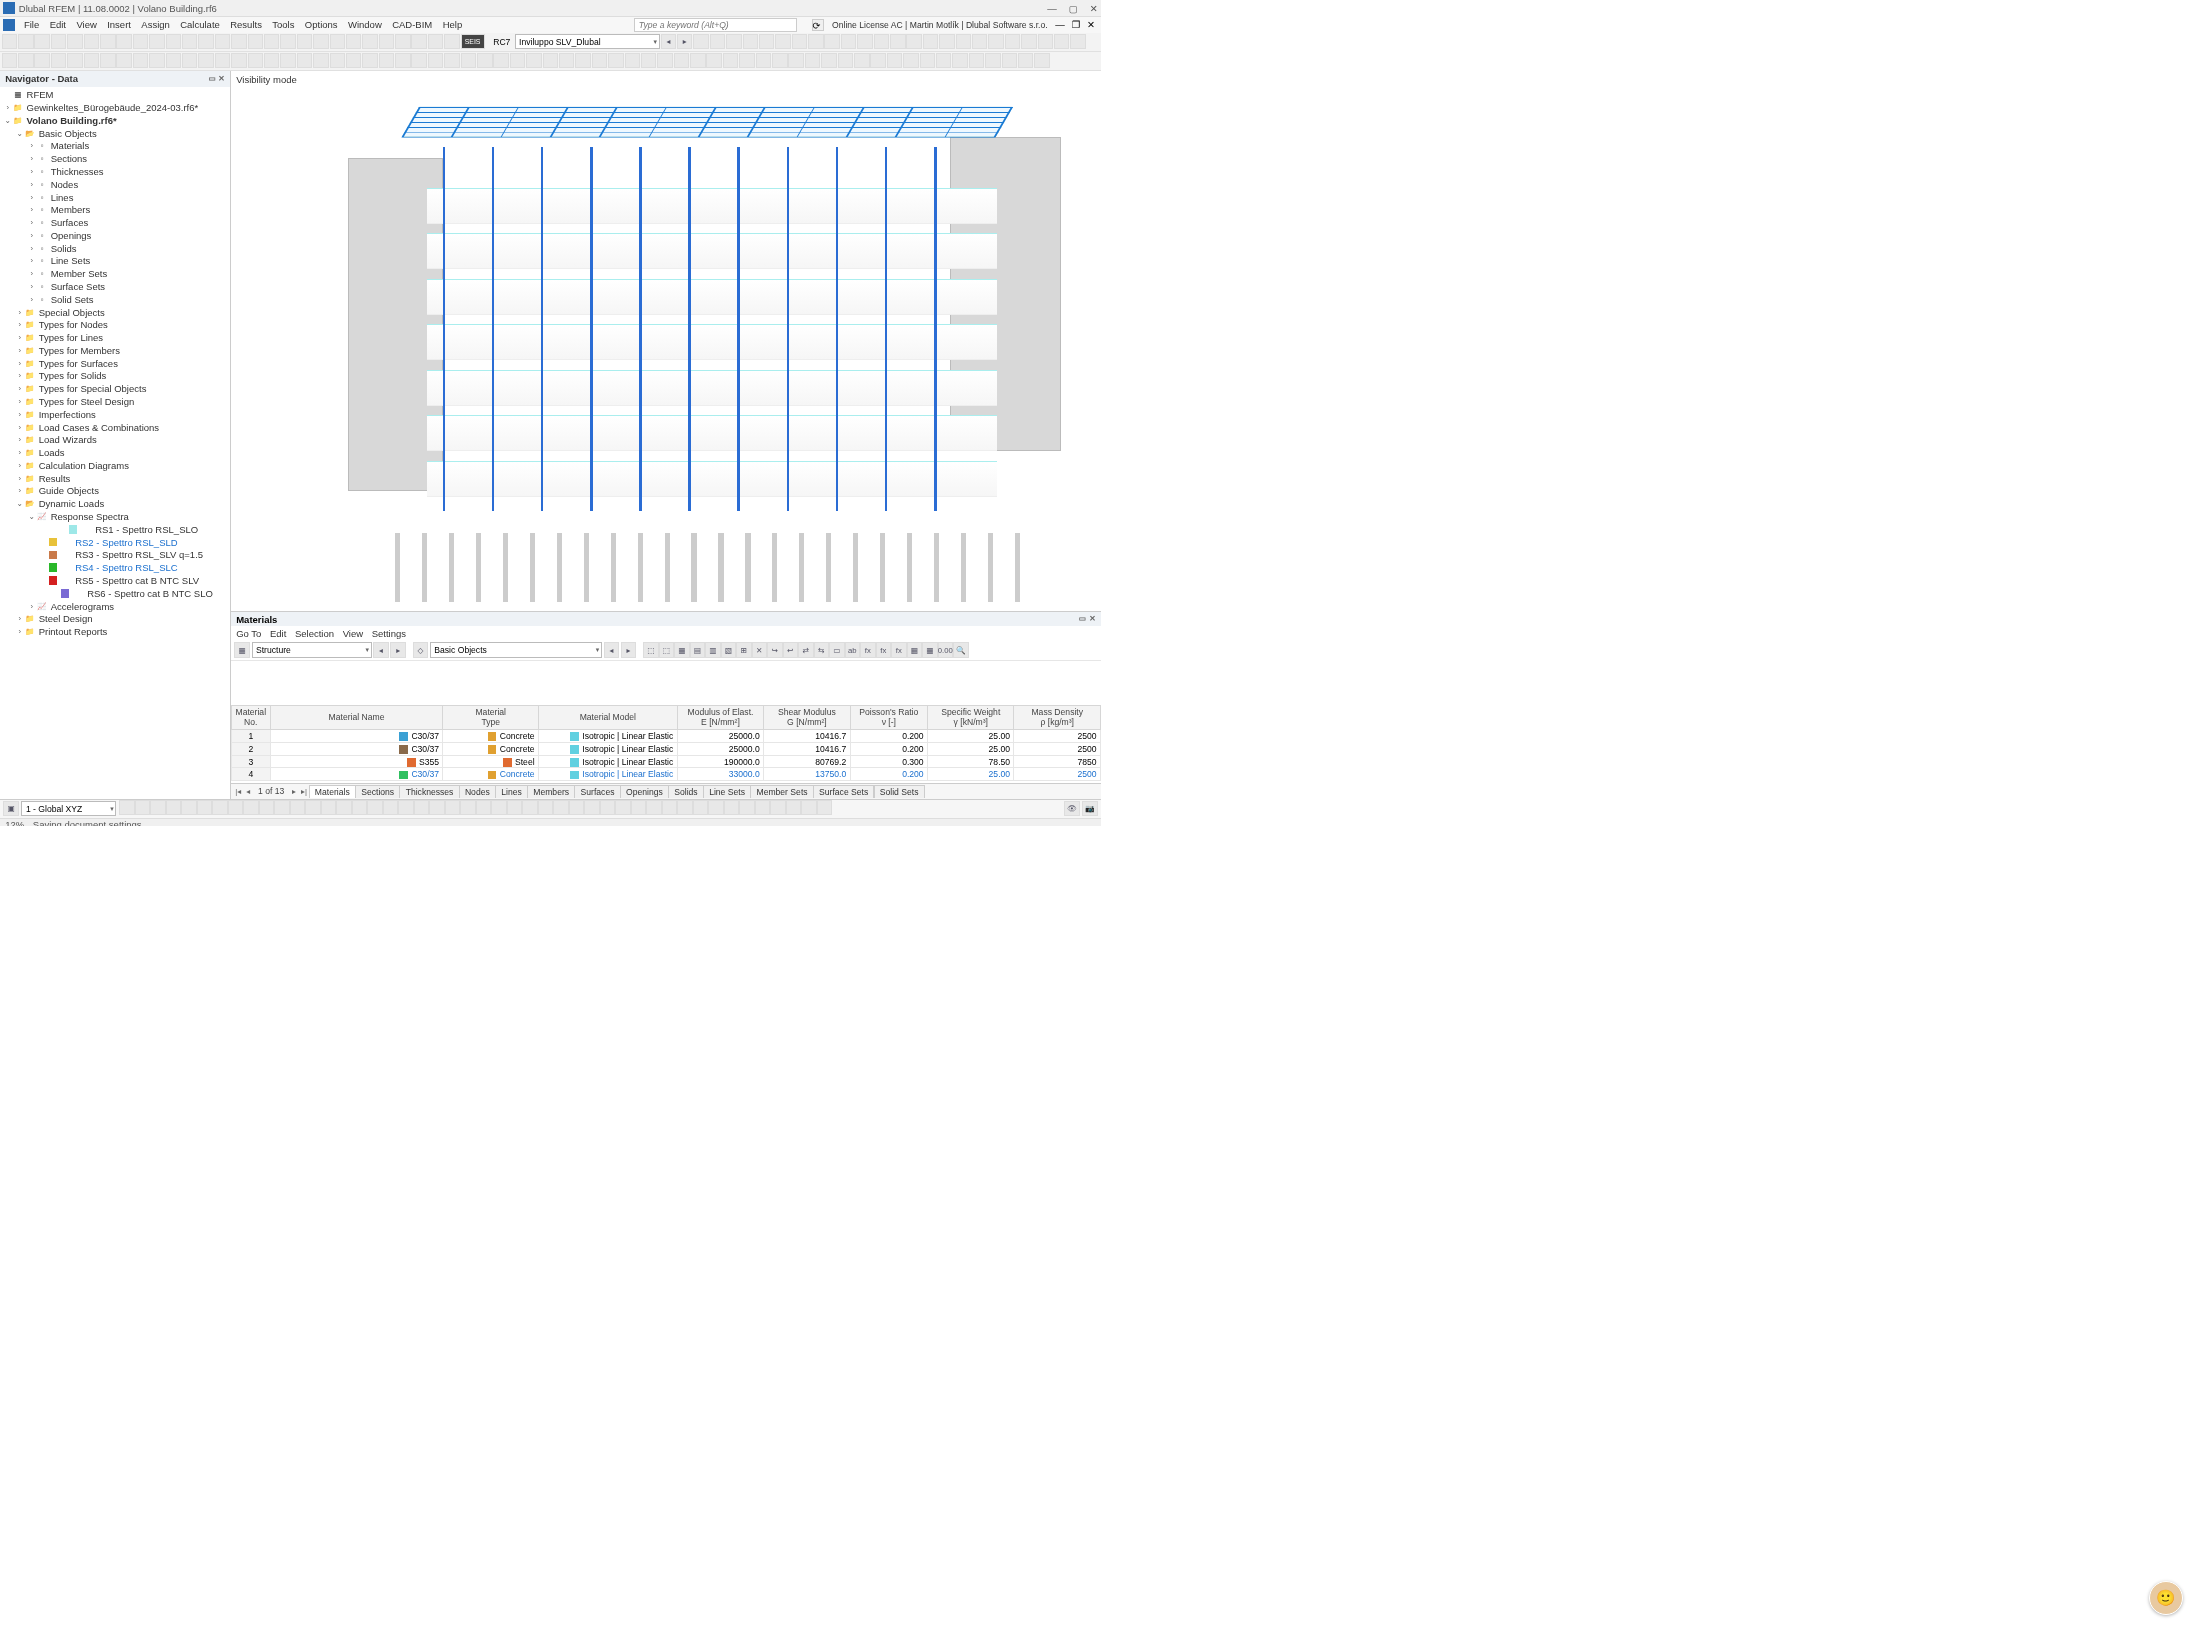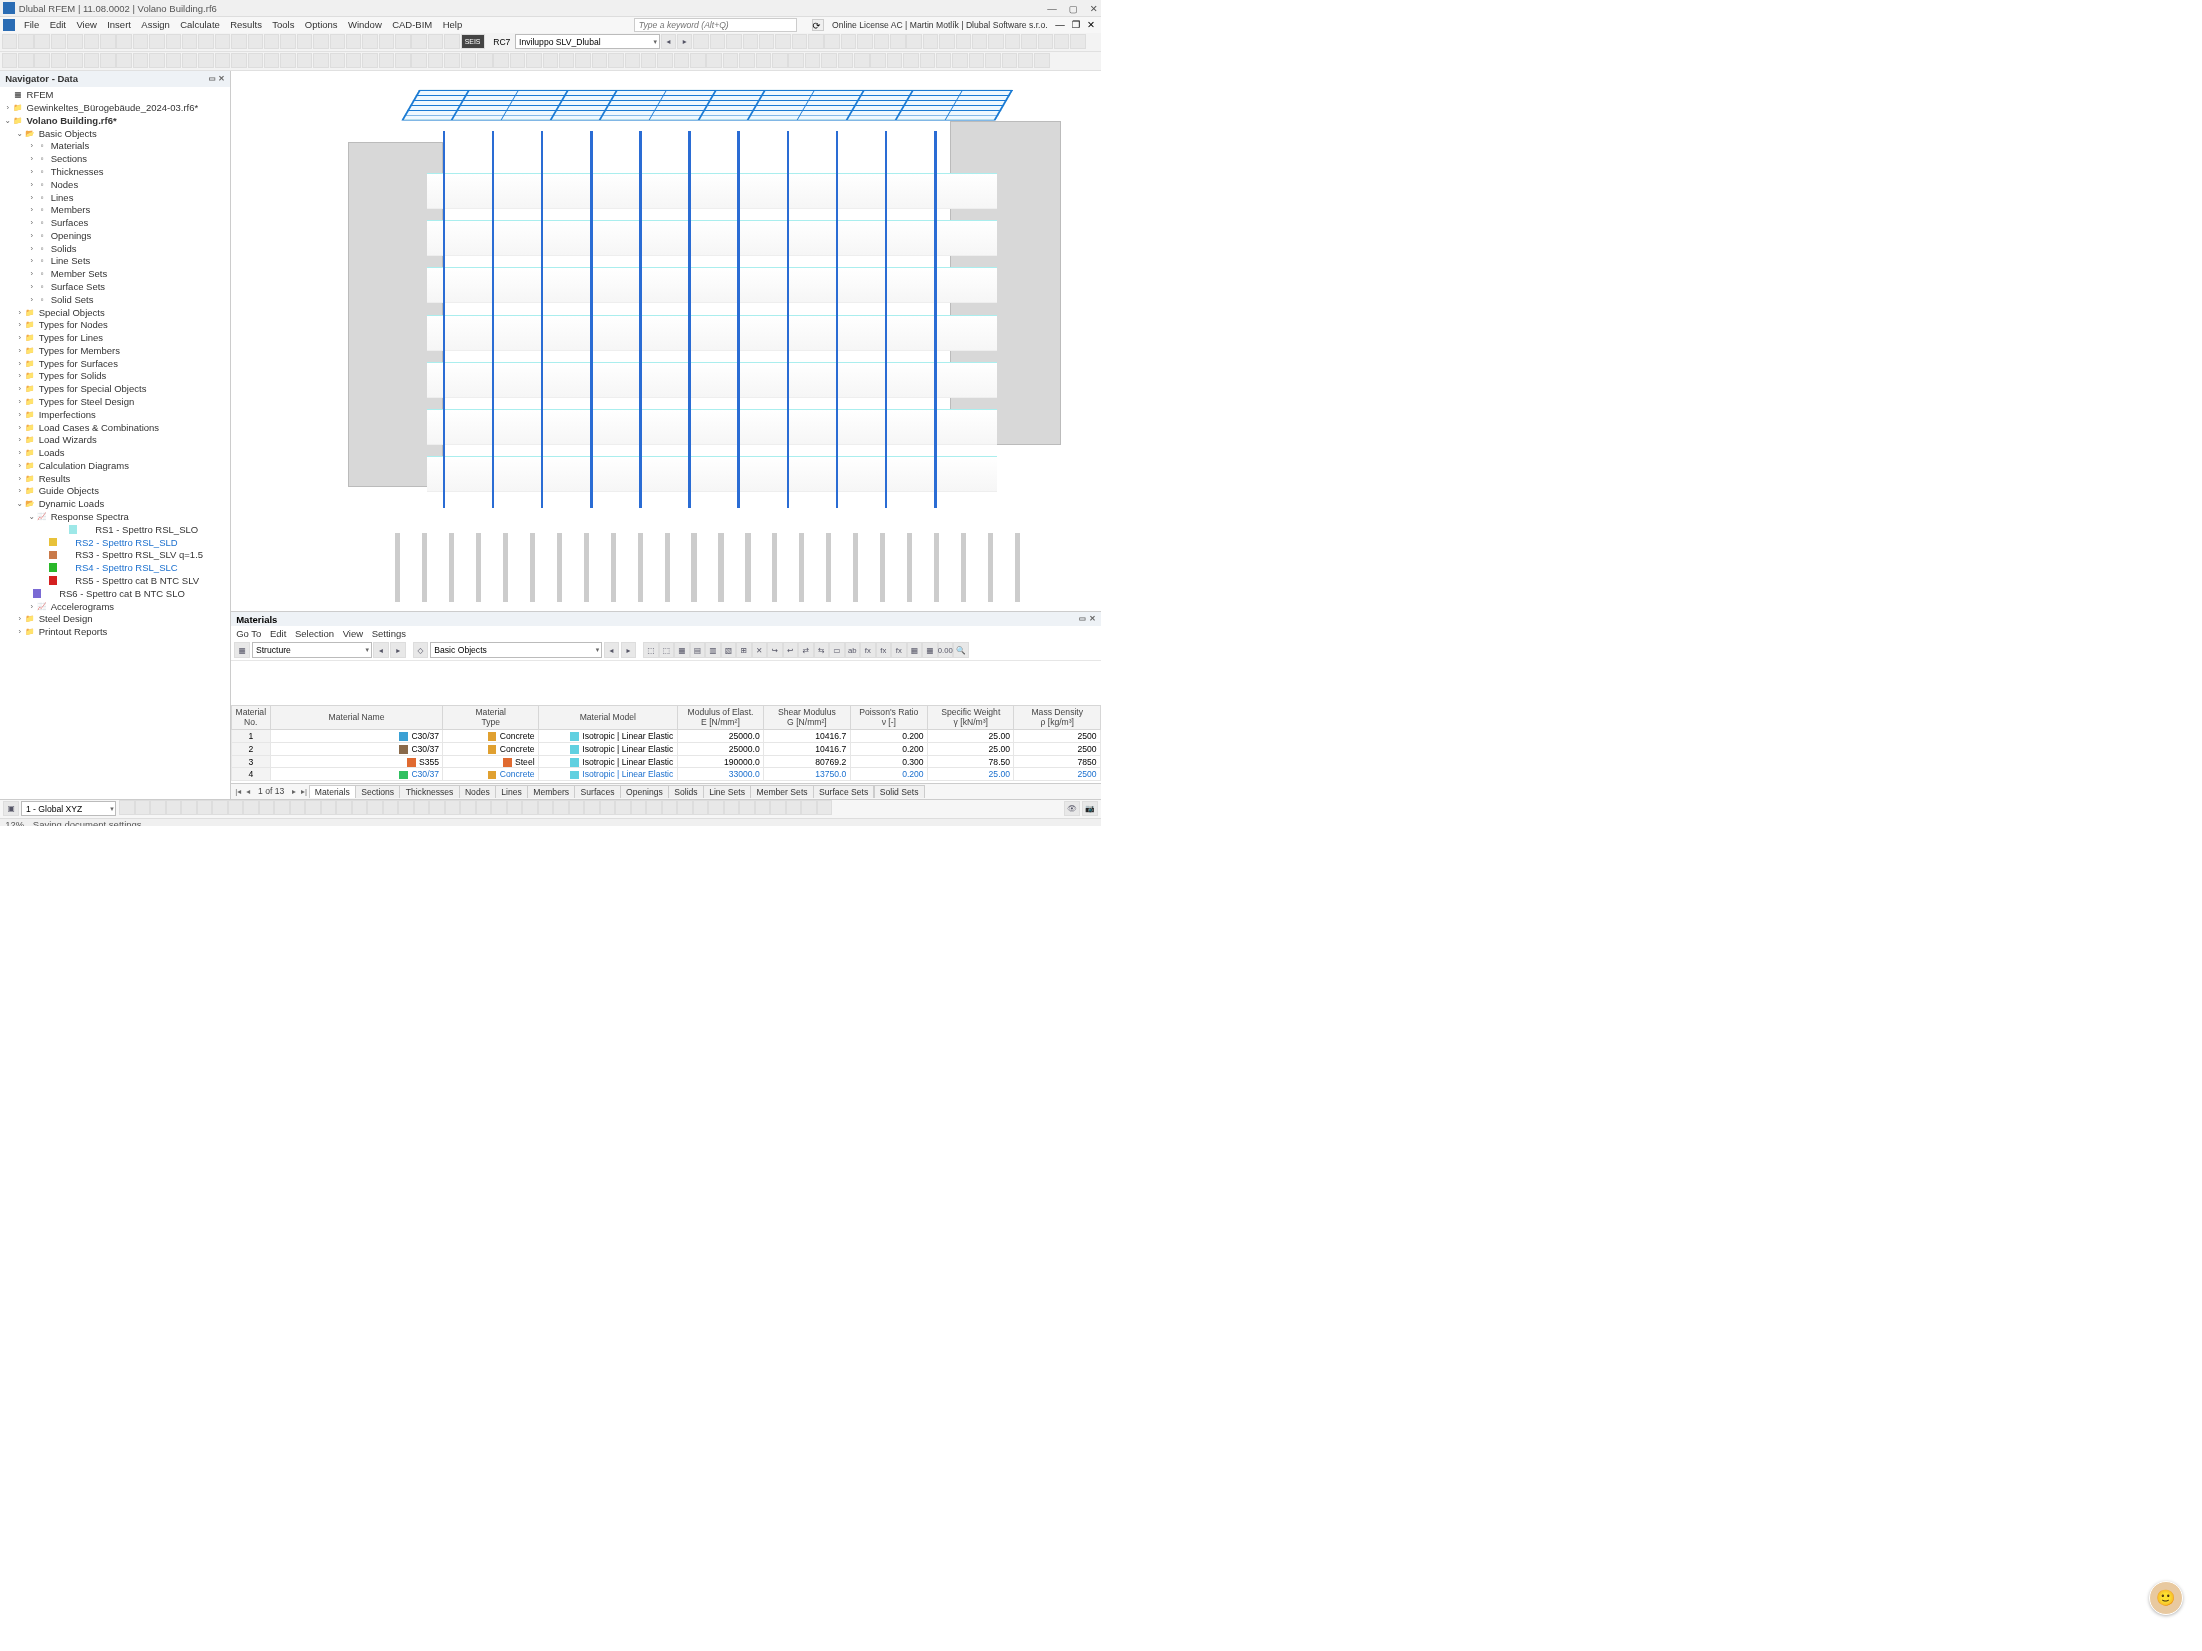--- a/index.html
+++ b/index.html
@@ -419,21 +419,21 @@
           <span class="sq" style="background:#2ab82a"></span>
           <span class="ic"></span>
           <span>RS4 - Spettro RSL_SLC</span>
         </div>
         <div class="tn " style="padding-left:40px">
           <span class="tw"></span>
           <span class="sq" style="background:#d42020"></span>
           <span class="ic"></span>
           <span>RS5 - Spettro cat B NTC SLV</span>
         </div>
-        <div class="tn " style="padding-left:24px">
+        <div class="tn " style="padding-left:52px">
           <span class="tw"></span>
           <span class="sq" style="background:#7a6ad4"></span>
           <span class="ic"></span>
           <span>RS6 - Spettro cat B NTC SLO</span>
         </div>
         <div class="tn " style="padding-left:27.5px">
           <span class="tw">›</span>
           <span class="ic">📈</span>
           <span>Accelerograms</span>
         </div>
@@ -444,20 +444,21 @@
         </div>
         <div class="tn " style="padding-left:15.5px">
           <span class="tw">›</span>
           <span class="ic">📁</span>
           <span>Printout Reports</span>
         </div>
       </div>
   </div>
 
   <div class="viewport">
+    <div class="vpheader">Visibility mode</div>
     <div class="vpimg">
       <div class="bld" id="bld">
           <div class="core" style="left:6%;top:12%;width:12%;height:66%"></div>
           <div class="core" style="right:4%;top:8%;width:14%;height:62%"></div>
           <div class="roof"></div>
           <div class="roofgrid">
             <div style="left:0%;top:0;width:1.7px;height:100%"></div>
             <div style="left:8.3%;top:0;width:1.7px;height:100%"></div>
             <div style="left:16.6%;top:0;width:1.7px;height:100%"></div>
             <div style="left:24.900000000000002%;top:0;width:1.7px;height:100%"></div>

